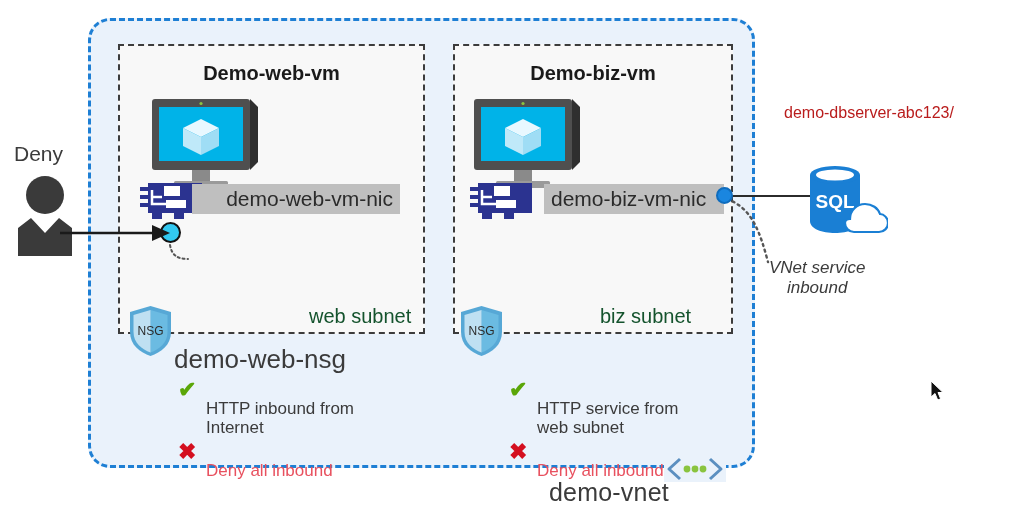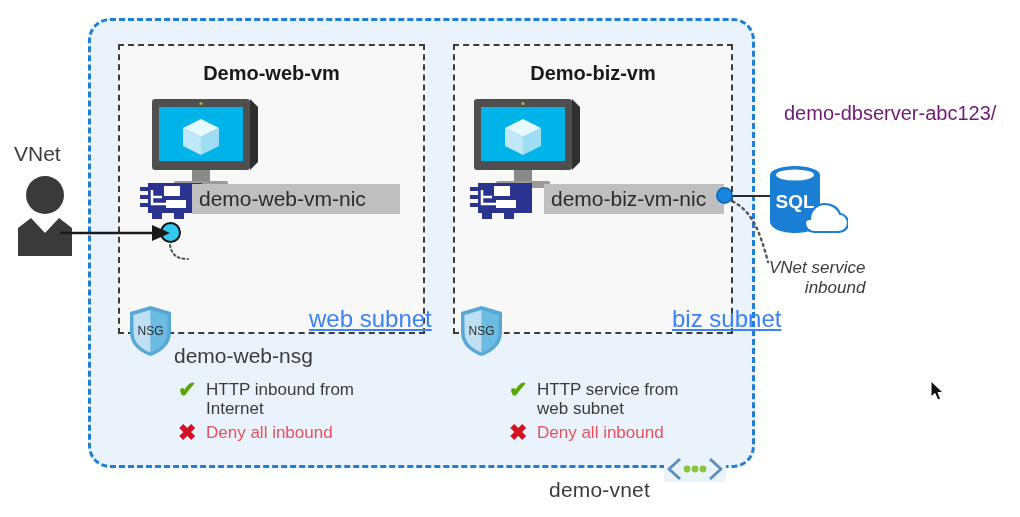--- a/index.html
+++ b/index.html
@@ -15,21 +15,21 @@
   
   .vnet-box{
     position:absolute;left:88px;top:18px;width:667px;height:450px;
     background:#eaf2fb;
     border:3px dashed #1e7fd4;
     border-radius:22px;
     box-sizing:border-box;
   }
   .vnet-label{
     position:absolute;left:549px;top:478px;
-    font-size:21px;color:#3b3b3b;letter-spacing:0.2px;white-space:nowrap;
+    font-size:25px;color:#3b3b3b;letter-spacing:0.2px;white-space:nowrap;
   }
   .vnet-badge{
     position:absolute;left:664px;top:456px;width:62px;height:26px;
   }
 
   
   .subnet{
     position:absolute;top:44px;height:290px;
     background:#f8f8f8;
     border:2px dashed #3c3c3c;
@@ -41,42 +41,42 @@
   .vm-title{
     position:absolute;top:62px;
     font-size:20px;font-weight:bold;color:#1a1a1a;white-space:nowrap;
     text-align:center;
   }
   .vm-title.web{left:118px;width:307px;}
   .vm-title.biz{left:453px;width:280px;}
 
   .subnet-name{
     position:absolute;top:305px;
-    font-size:24px;color:#3b82f6;white-space:nowrap;text-decoration:underline;
+    font-size:20px;color:#14532d;white-space:nowrap;
   }
   .subnet-name.web{left:309px;}
-  .subnet-name.biz{left:672px;}
+  .subnet-name.biz{left:600px;}
 
   
   .vm-icon{position:absolute;width:106px;height:90px;}
   .vm-icon.web{left:152px;top:99px;}
   .vm-icon.biz{left:474px;top:99px;}
 
   
   .nic-icon{position:absolute;width:62px;height:42px;}
   .nic-icon.web{left:140px;top:181px;}
   .nic-icon.biz{left:470px;top:181px;}
 
   
   .nic-label{
     position:absolute;height:30px;line-height:30px;
     background:#bfbfbf;color:#2b2b2b;font-size:21px;
     padding:0 7px;box-sizing:border-box;white-space:nowrap;
   }
-  .nic-label.web{left:192px;top:184px;width:208px;}
+  .nic-label.web{left:192px;top:184px;width:208px;text-align:right;}
   .nic-label.biz{left:544px;top:184px;width:180px;}
 
   
   .pip-dot{
     position:absolute;left:160px;top:222px;width:21px;height:21px;
     border-radius:50%;background:#32c8f0;border:2px solid #111;
     box-sizing:border-box;
   }
   .pip-label{
     position:absolute;left:187px;top:240px;
@@ -97,54 +97,54 @@
   }
   .user-icon{position:absolute;left:18px;top:173px;width:54px;height:83px;}
 
   
   .nsg-shield{position:absolute;width:45px;height:52px;text-decoration:underline;}
   .nsg-shield.web{left:128px;top:305px;}
   .nsg-shield.biz{left:459px;top:305px;}
 
   .nsg-name{
     position:absolute;top:344px;
-    font-size:21px;color:#3b3b3b;white-space:nowrap;
+    font-size:26px;color:#3b3b3b;white-space:nowrap;
   }
   .nsg-name.web{left:174px;}
   .nsg-name.biz{left:505px;}
 
   .rules{position:absolute;top:380px;}
   .rules.web{left:178px;}
   .rules.biz{left:509px;}
   .rule{
     display:flex;align-items:flex-start;
     font-size:17px;line-height:19px;margin-bottom:5px;
   }
   .rule .mark{
     width:28px;flex:0 0 28px;font-size:22px;line-height:19px;
     font-weight:bold;text-align:left;
   }
   .rule .mark.allow{color:#5aa608;}
   .rule .mark.deny{color:#d40f1f;}
-  .rule .txt{color:#3b3b3b;}
+  .rule .txt{color:#3b3b3b;margin-top:19px;}
   .rule.deny-rule .txt{color:#e8515f;}
 
   
   .sql-title{
     position:absolute;left:784px;top:100px;
-    font-size:20px;color:#701a75;line-height:26px;white-space:nowrap;
-  }
-  .sql-icon{position:absolute;left:764px;top:163px;width:84px;height:74px;text-align:right;}
+    font-size:16px;color:#b91c1c;line-height:26px;white-space:nowrap;
+  }
+  .sql-icon{position:absolute;left:804px;top:163px;width:84px;height:74px;text-align:right;}
   .sql-line{
     position:absolute;left:726px;top:195px;width:84px;height:2px;background:#2b2b2b;
   }
   .ep-label{
     position:absolute;left:769px;top:258px;
     font-size:17px;font-style:italic;color:#3b3b3b;
-    line-height:20px;text-align:right;white-space:nowrap;
+    line-height:20px;text-align:center;white-space:nowrap;
   }
 
   
   .user-arrow{position:absolute;left:60px;top:222px;width:112px;height:22px;}
 
   
   .cursor{position:absolute;left:931px;top:381px;width:14px;height:21px;}
 
   .svg-layer{position:absolute;left:0;top:0;width:1020px;height:517px;pointer-events:none;}
 </style>
@@ -224,21 +224,21 @@
     </svg>
   </div>
 
   <div class="nic-label web">demo-web-vm-nic</div>
   <div class="nic-label biz">demo-biz-vm-nic</div>
 
   <div class="pip-dot"></div>
 
   <div class="ep-dot"></div>
 
-  <div class="user-label">VNet</div>
+  <div class="user-label">Deny</div>
   <div class="user-icon">
     <svg viewBox="0 0 54 83" width="54" height="83">
       <circle cx="27" cy="22" r="19" fill="#3a3a3a"></circle>
       <path d="M0 55 L0 83 L54 83 L54 55 L41 45 L27 60 L13 45 Z" fill="#3a3a3a"></path>
     </svg>
   </div>
   <div class="user-arrow">
     <svg viewBox="0 0 112 22" width="112" height="22">
       <line x1="0" y1="11" x2="96" y2="11" stroke="#1a1a1a" stroke-width="2.5"></line>
       <polygon points="92,3 110,11 92,19" fill="#1a1a1a"></polygon>

